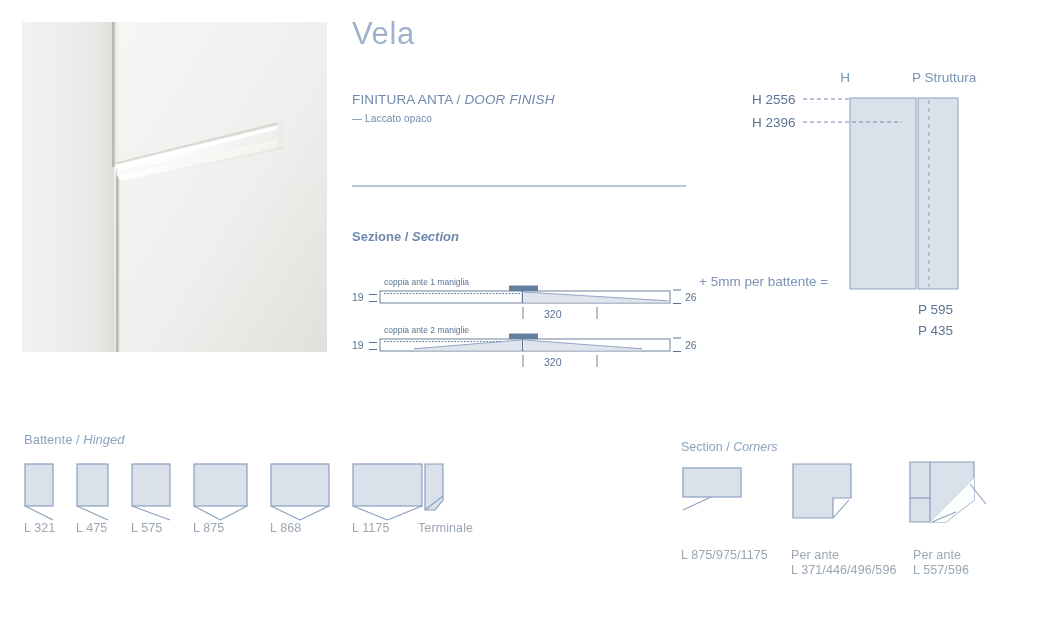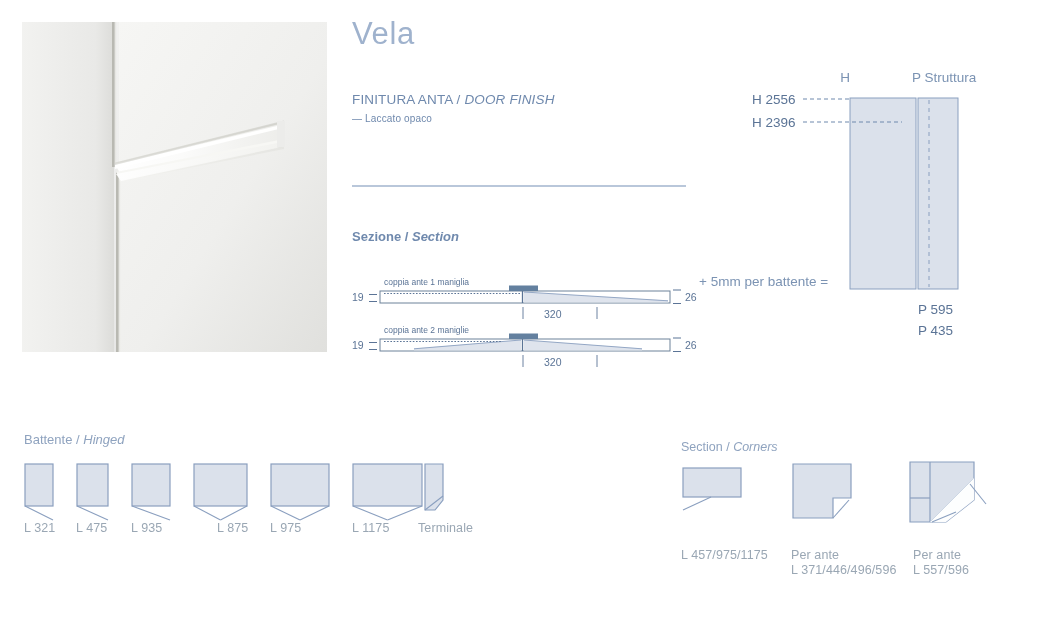--- a/index.html
+++ b/index.html
@@ -332,23 +332,23 @@
 
     <g>
       <path d="M 401 2 L 419 2 L 419 38 L 411 48 L 401 48 Z" fill="#dbe1eb" stroke="#8a9fbf" stroke-width="1.2"></path>
       <line x1="401" y1="48" x2="419" y2="34" stroke="#8a9fbf" stroke-width="1.1"></line>
     </g>
   </svg>
 </div>
 
 <div class="shape-label" style="left:24px;  top:521px;">L 321</div>
 <div class="shape-label" style="left:76px;  top:521px;">L 475</div>
-<div class="shape-label" style="left:131px; top:521px;">L 935</div>
-<div class="shape-label" style="left:193px; top:521px;margin-left:24px;">L 875</div>
-<div class="shape-label" style="left:270px; top:521px;">L 975</div>
+<div class="shape-label" style="left:131px; top:521px;">L 575</div>
+<div class="shape-label" style="left:193px; top:521px;">L 875</div>
+<div class="shape-label" style="left:270px; top:521px;">L 868</div>
 <div class="shape-label" style="left:352px; top:521px;">L 1175</div>
 <div class="shape-label" style="left:418px; top:521px;">Terminale</div>
 
 <div class="gal-head" id="corners-heading">
   <span>Section</span><span> / </span><span class="it">Corners</span>
 </div>
 
 <div id="corners-gallery">
   <svg width="320" height="90" viewBox="0 0 320 90">
 
@@ -368,21 +368,21 @@
       <line x1="229" y1="38" x2="249" y2="38" stroke="#8a9fbf" stroke-width="1.2"></line>
       <path d="M 249 62 L 293 18 L 293 40 L 265 62 Z" fill="#ffffff" opacity="0.95"></path>
       <line x1="249" y1="62" x2="293" y2="18" stroke="#cdd7e4" stroke-width="1"></line>
       <line x1="289" y1="24" x2="305" y2="44" stroke="#8a9fbf" stroke-width="1.1"></line>
       <line x1="251" y1="62" x2="275" y2="52" stroke="#8a9fbf" stroke-width="1.1"></line>
     </g>
   </svg>
 </div>
 
 <div class="corner-label" style="left:681px; top:548px;">
-  <div>L 457/975/1175</div>
+  <div>L 875/975/1175</div>
 </div>
 
 <div class="corner-label" style="left:791px; top:548px;">
   <div>Per ante</div>
   <div>L 371/446/496/596</div>
 </div>
 
 <div class="corner-label" style="left:913px; top:548px;">
   <div>Per ante</div>
   <div>L 557/596</div>

